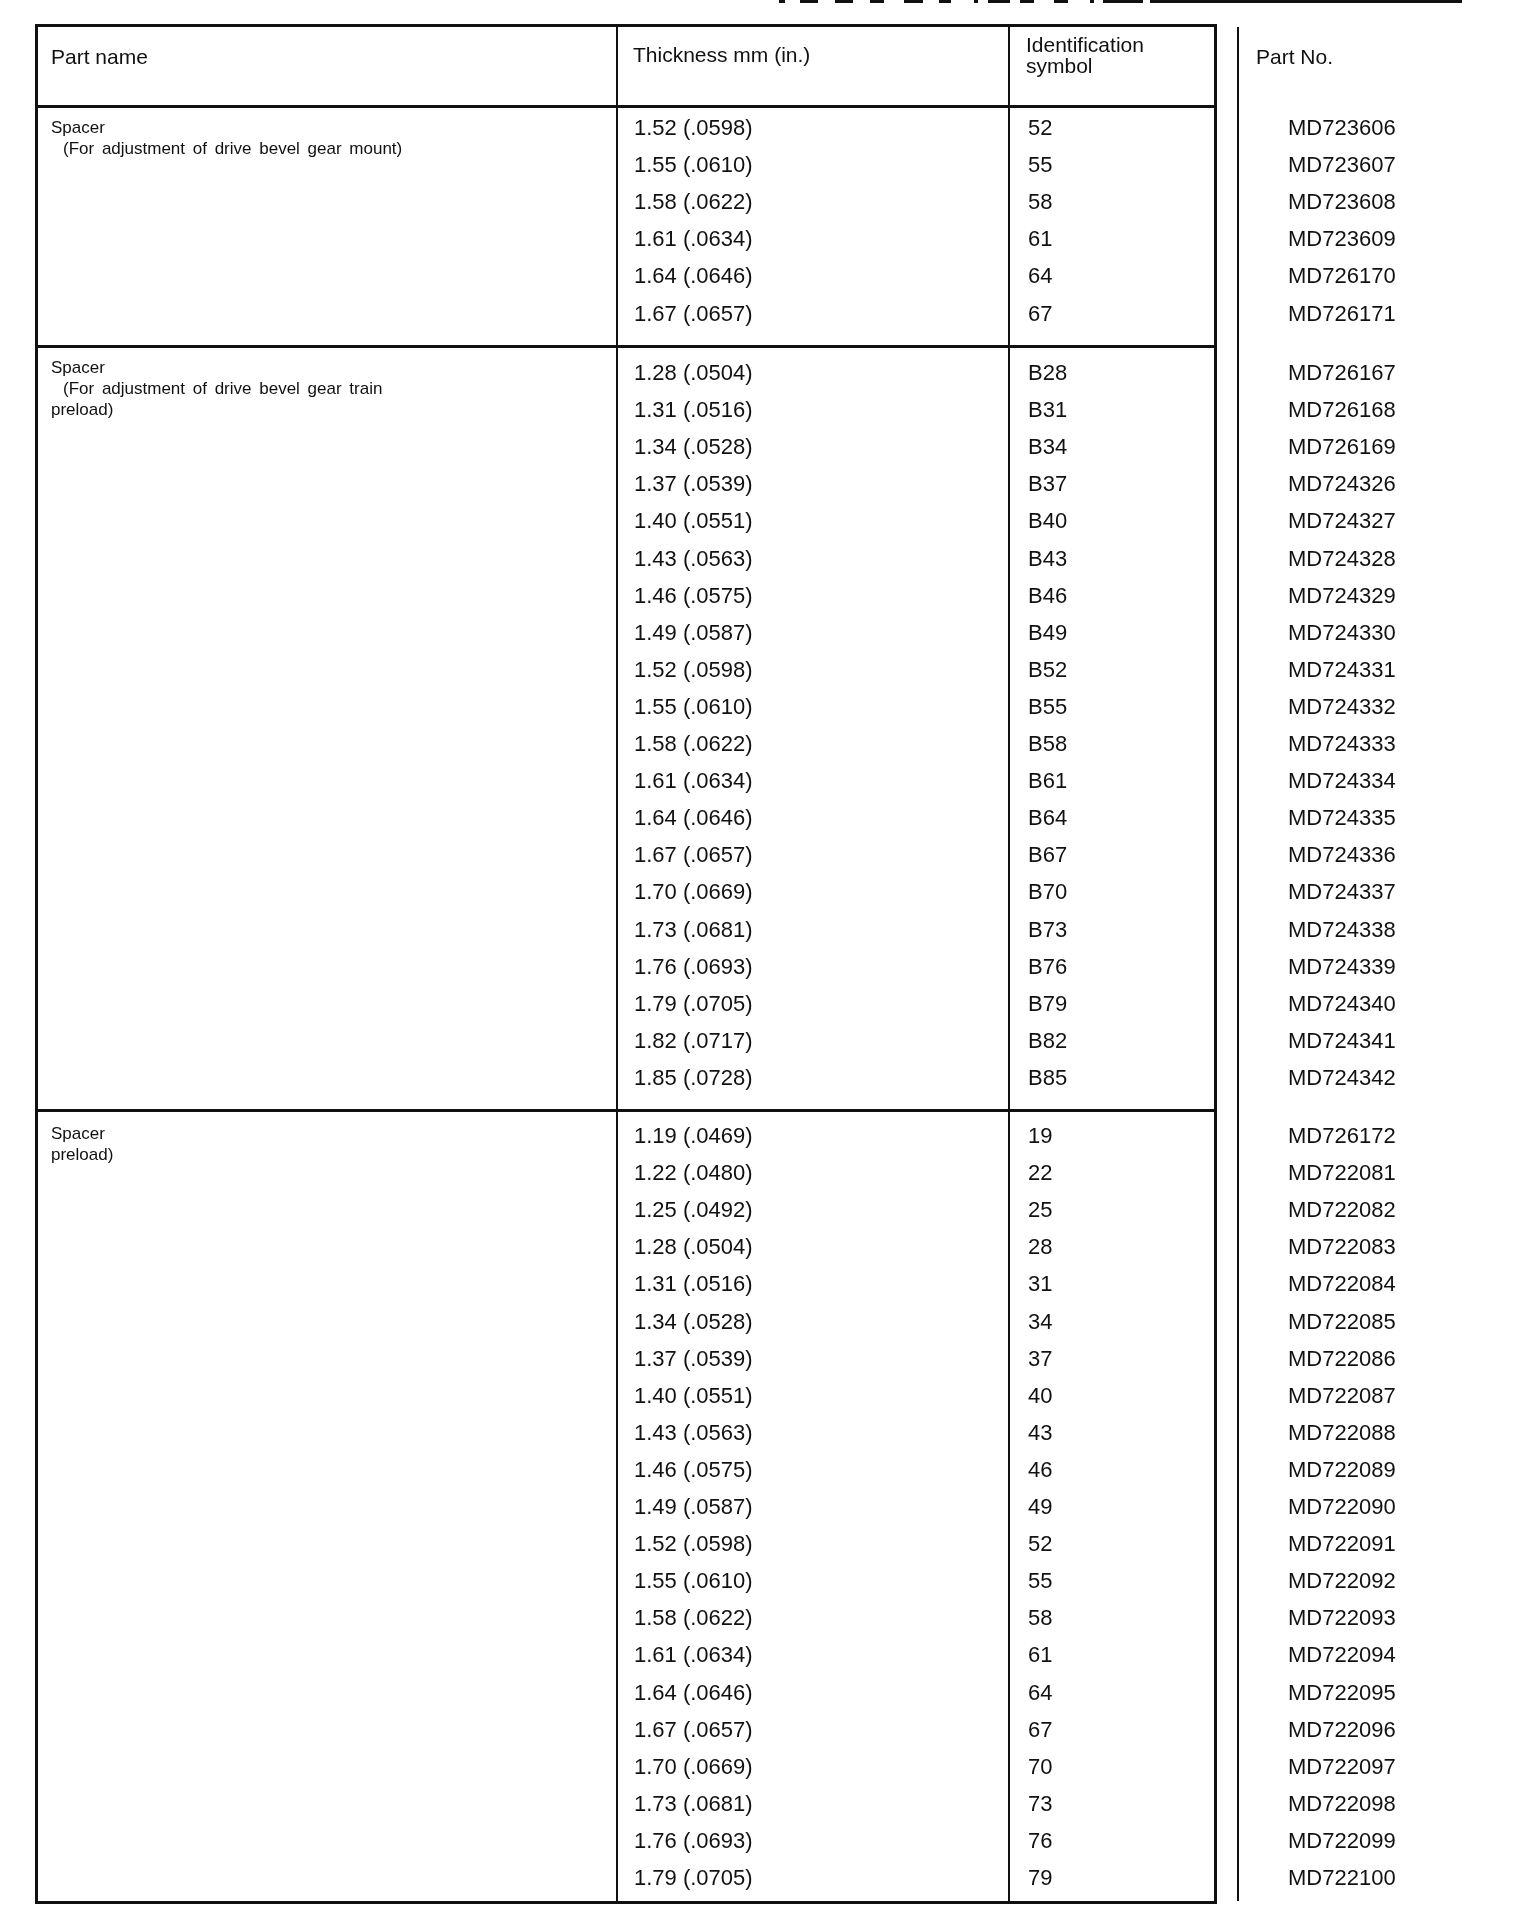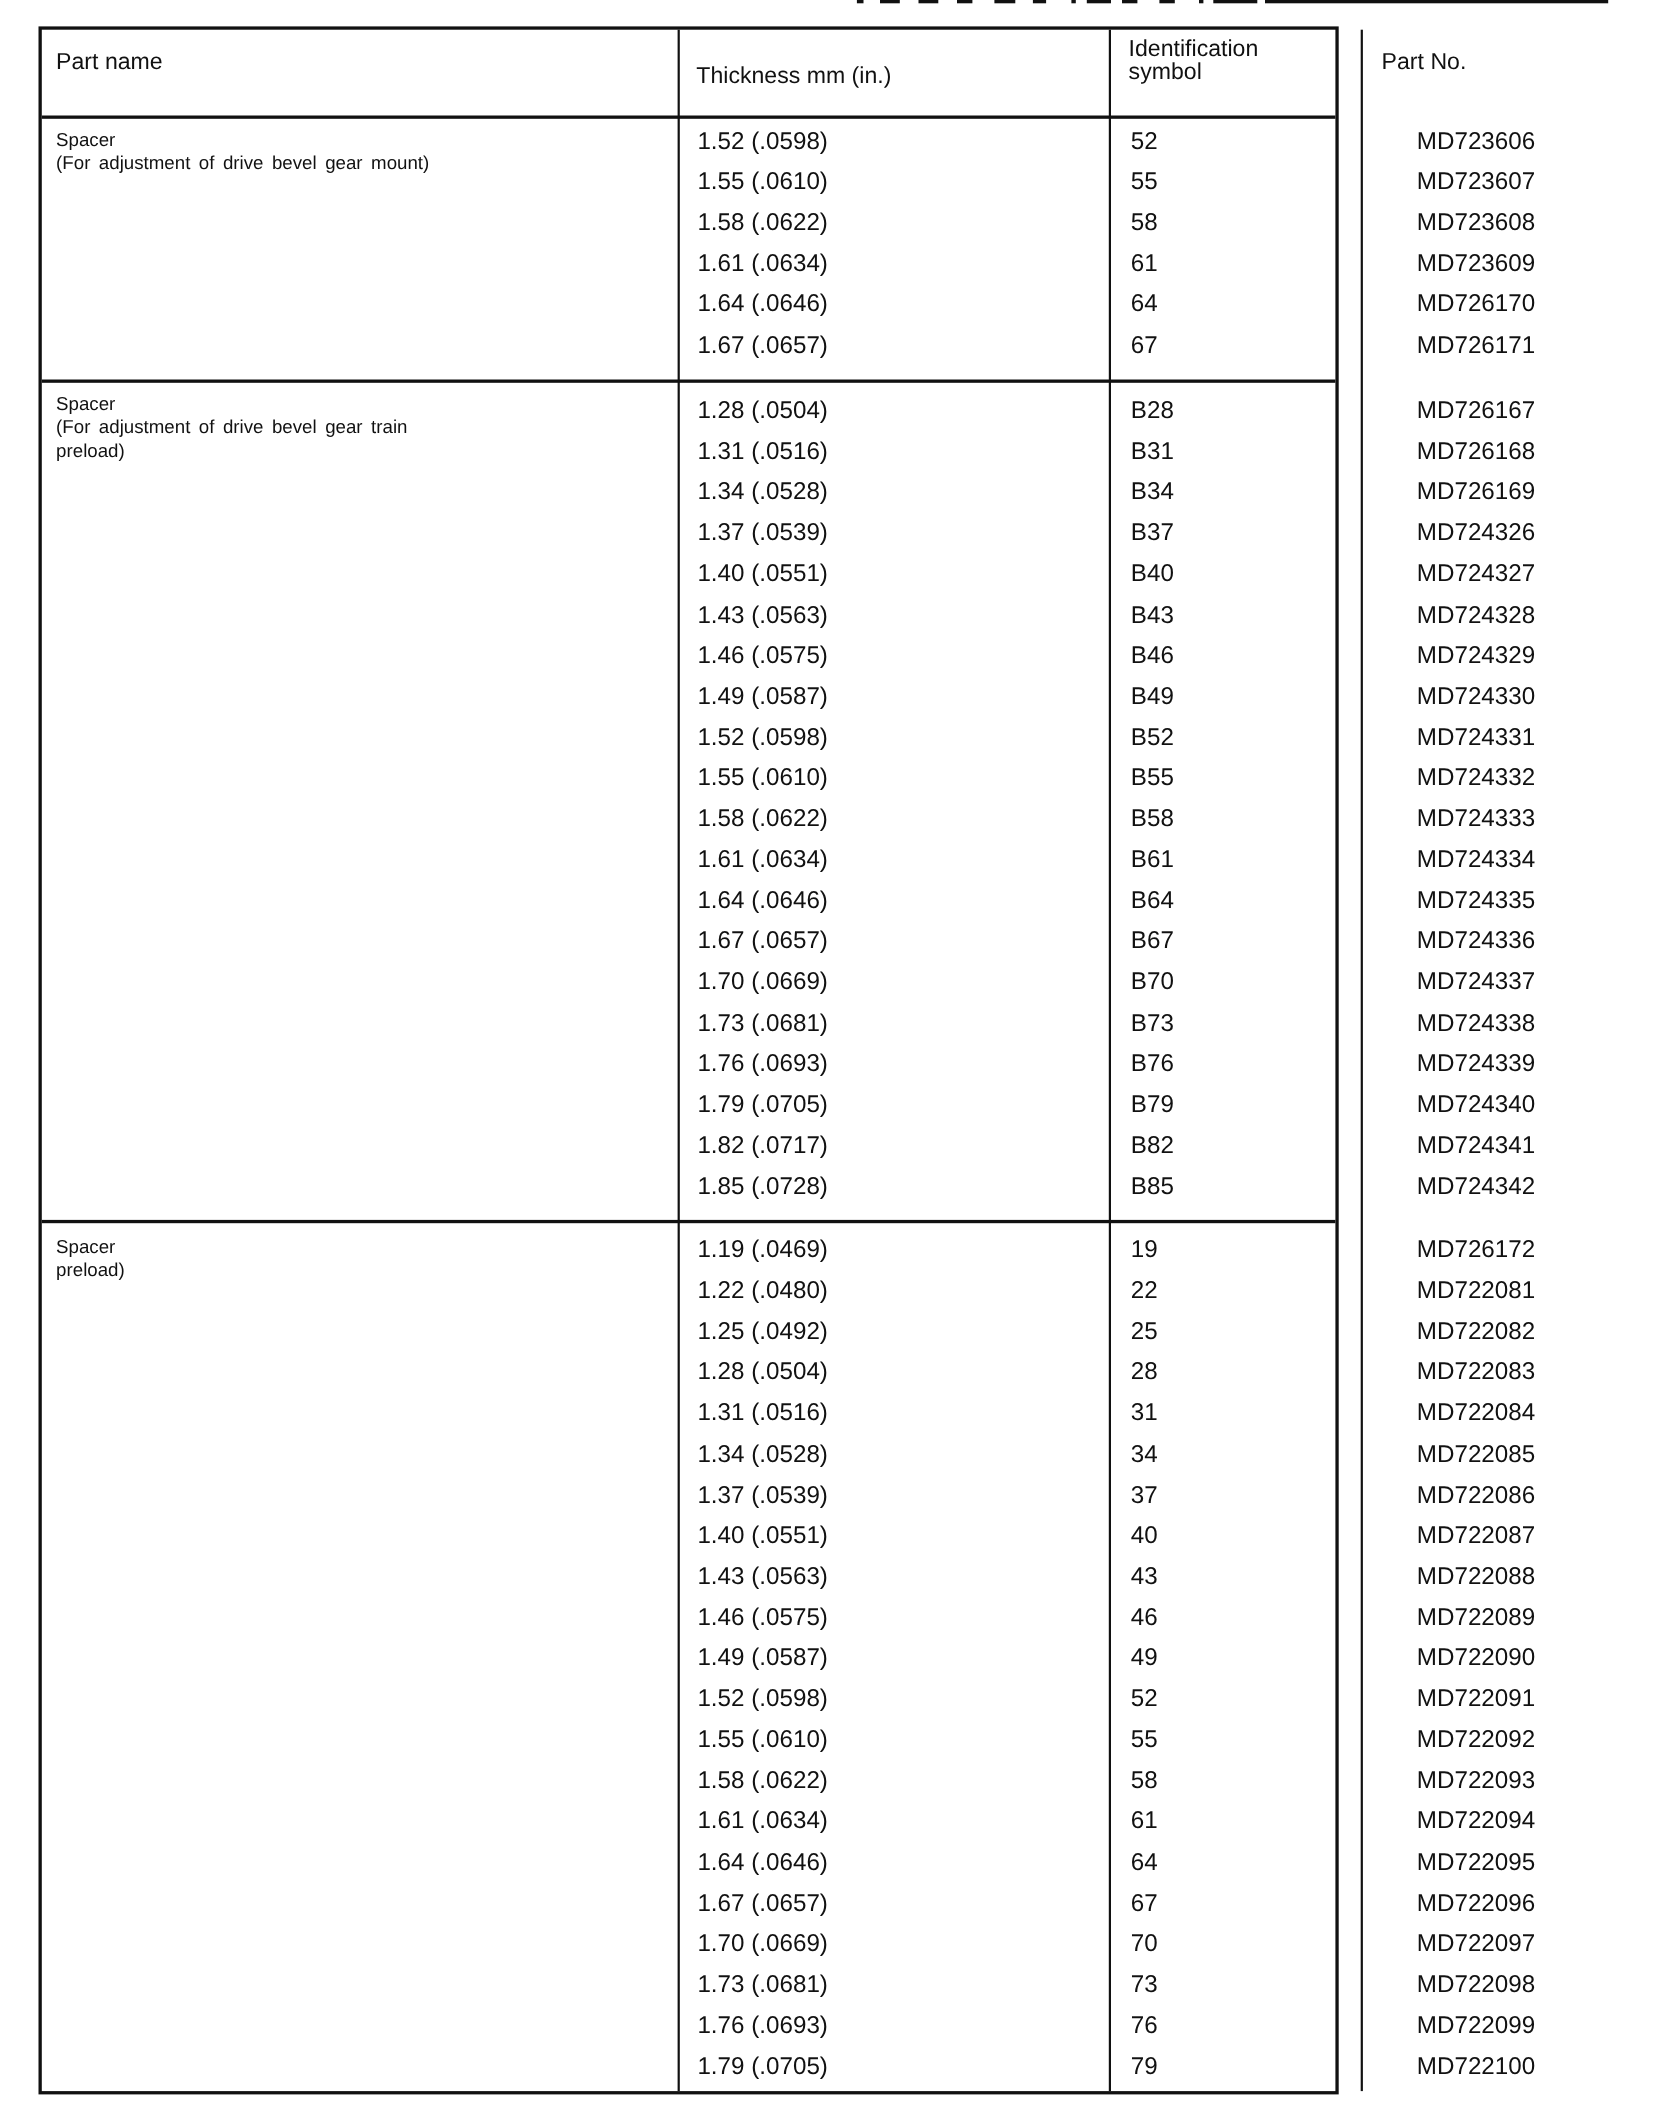--- a/index.html
+++ b/index.html
@@ -13,21 +13,21 @@
   .cell-text { position: absolute; font-size: 22px; line-height: 22px; white-space: nowrap; }
   .hdr { font-size: 21px; line-height: 21px; }
   .row { position: absolute; left: 0; right: 0; height: 37px; }
   .row .c { position: absolute; top: 0; font-size: 22px; line-height: 22px; white-space: nowrap; }
   .c-th { left: 596px; }
   .c-id { left: 990px; }
   .c-pn { left: 1220px; margin-left: 30px; }
   .pname { position: absolute; left: 13px; font-size: 17px; line-height: 21px; width: 560px;
            text-align: justify; }
   .pname .l1 { display: block; }
-  .pname .l2 { display: block; word-spacing: 3px; }
+  .pname .l2 { display: block; word-spacing: 3px; margin-left: 12px; }
 </style>
 </head>
 <body>
 
 <div>
   <div class="frag" style="left:779px;width:6px"></div>
   <div class="frag" style="left:800px;width:18px"></div>
   <div class="frag" style="left:835px;width:18px"></div>
   <div class="frag" style="left:870px;width:14px"></div>
   <div class="frag" style="left:904px;width:19px"></div>
@@ -38,21 +38,21 @@
   <div class="frag" style="left:1054px;width:14px"></div>
   <div class="frag" style="left:1090px;width:4px"></div>
   <div class="frag" style="left:1103px;width:40px"></div>
   <div class="frag" style="left:1150px;width:312px"></div>
 </div>
 
 <div class="table" id="tbl">
 
   <div>
     <span class="cell-text hdr" style="left:13px;top:19px">Part name</span>
-    <span class="cell-text hdr" style="left:595px;top:31px">Thickness mm (in.)</span>
+    <span class="cell-text hdr" style="left:595px;top:17px">Thickness mm (in.)</span>
     <span class="cell-text hdr" style="left:988px;top:7px">Identification</span>
     <span class="cell-text hdr" style="left:988px;top:28px">symbol</span>
     <span class="cell-text hdr" style="left:1218px;top:19px">Part No.</span>
   </div>
   <div class="hline" style="top:78px"></div>
 
   <div class="vline" style="left:578px"></div>
   <div class="vline" style="left:970px"></div>
   <div class="vline" style="left:1199px"></div>
 

